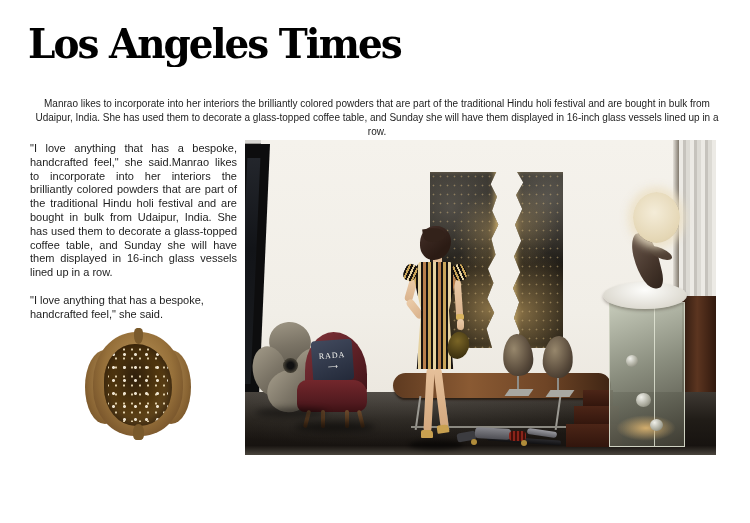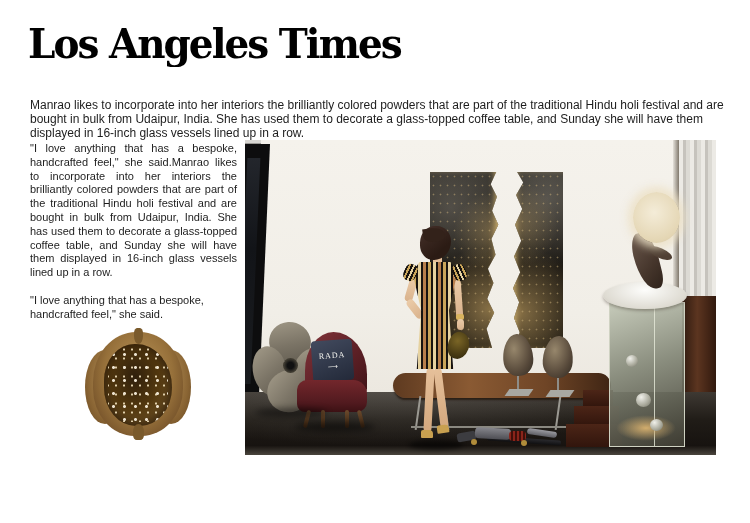--- a/index.html
+++ b/index.html
@@ -6,21 +6,21 @@
   body{width:750px;height:523px;position:relative;overflow:hidden;
        font-family:"Liberation Sans",sans-serif;color:#1d1d1d;}
   .abs{position:absolute;}
 
   
   #masthead{left:28px;top:20px;font-family:"DejaVu Serif",serif;font-weight:700;
             font-size:39px;letter-spacing:-2px;color:#000;transform:scaleY(1.04);
             white-space:nowrap;}
 
   
-  #intro{left:30px;top:87px;width:694px;font-size:12px;line-height:13.8px;}
+  #intro{left:30px;top:87px;width:694px;font-size:10px;line-height:13.8px;text-align:center;}
   #column{left:30px;top:142px;width:207px;font-size:11px;line-height:13.8px;}
   #column .p1{text-align:justify;margin:0;}
   #column .p2{margin:14px 0 0 0;}
 
   
   #gourd{left:85px;top:328px;width:106px;height:112px;}
   .gourd-lobe{position:absolute;width:40px;height:74px;top:22px;border-radius:50%;
               background:radial-gradient(ellipse at 50% 40%,#b08c54,#8a6534 60%,#6e4d24 90%);}
   .gourd-body{position:absolute;left:8px;top:4px;width:90px;height:104px;
               border-radius:48% 48% 46% 46%;

